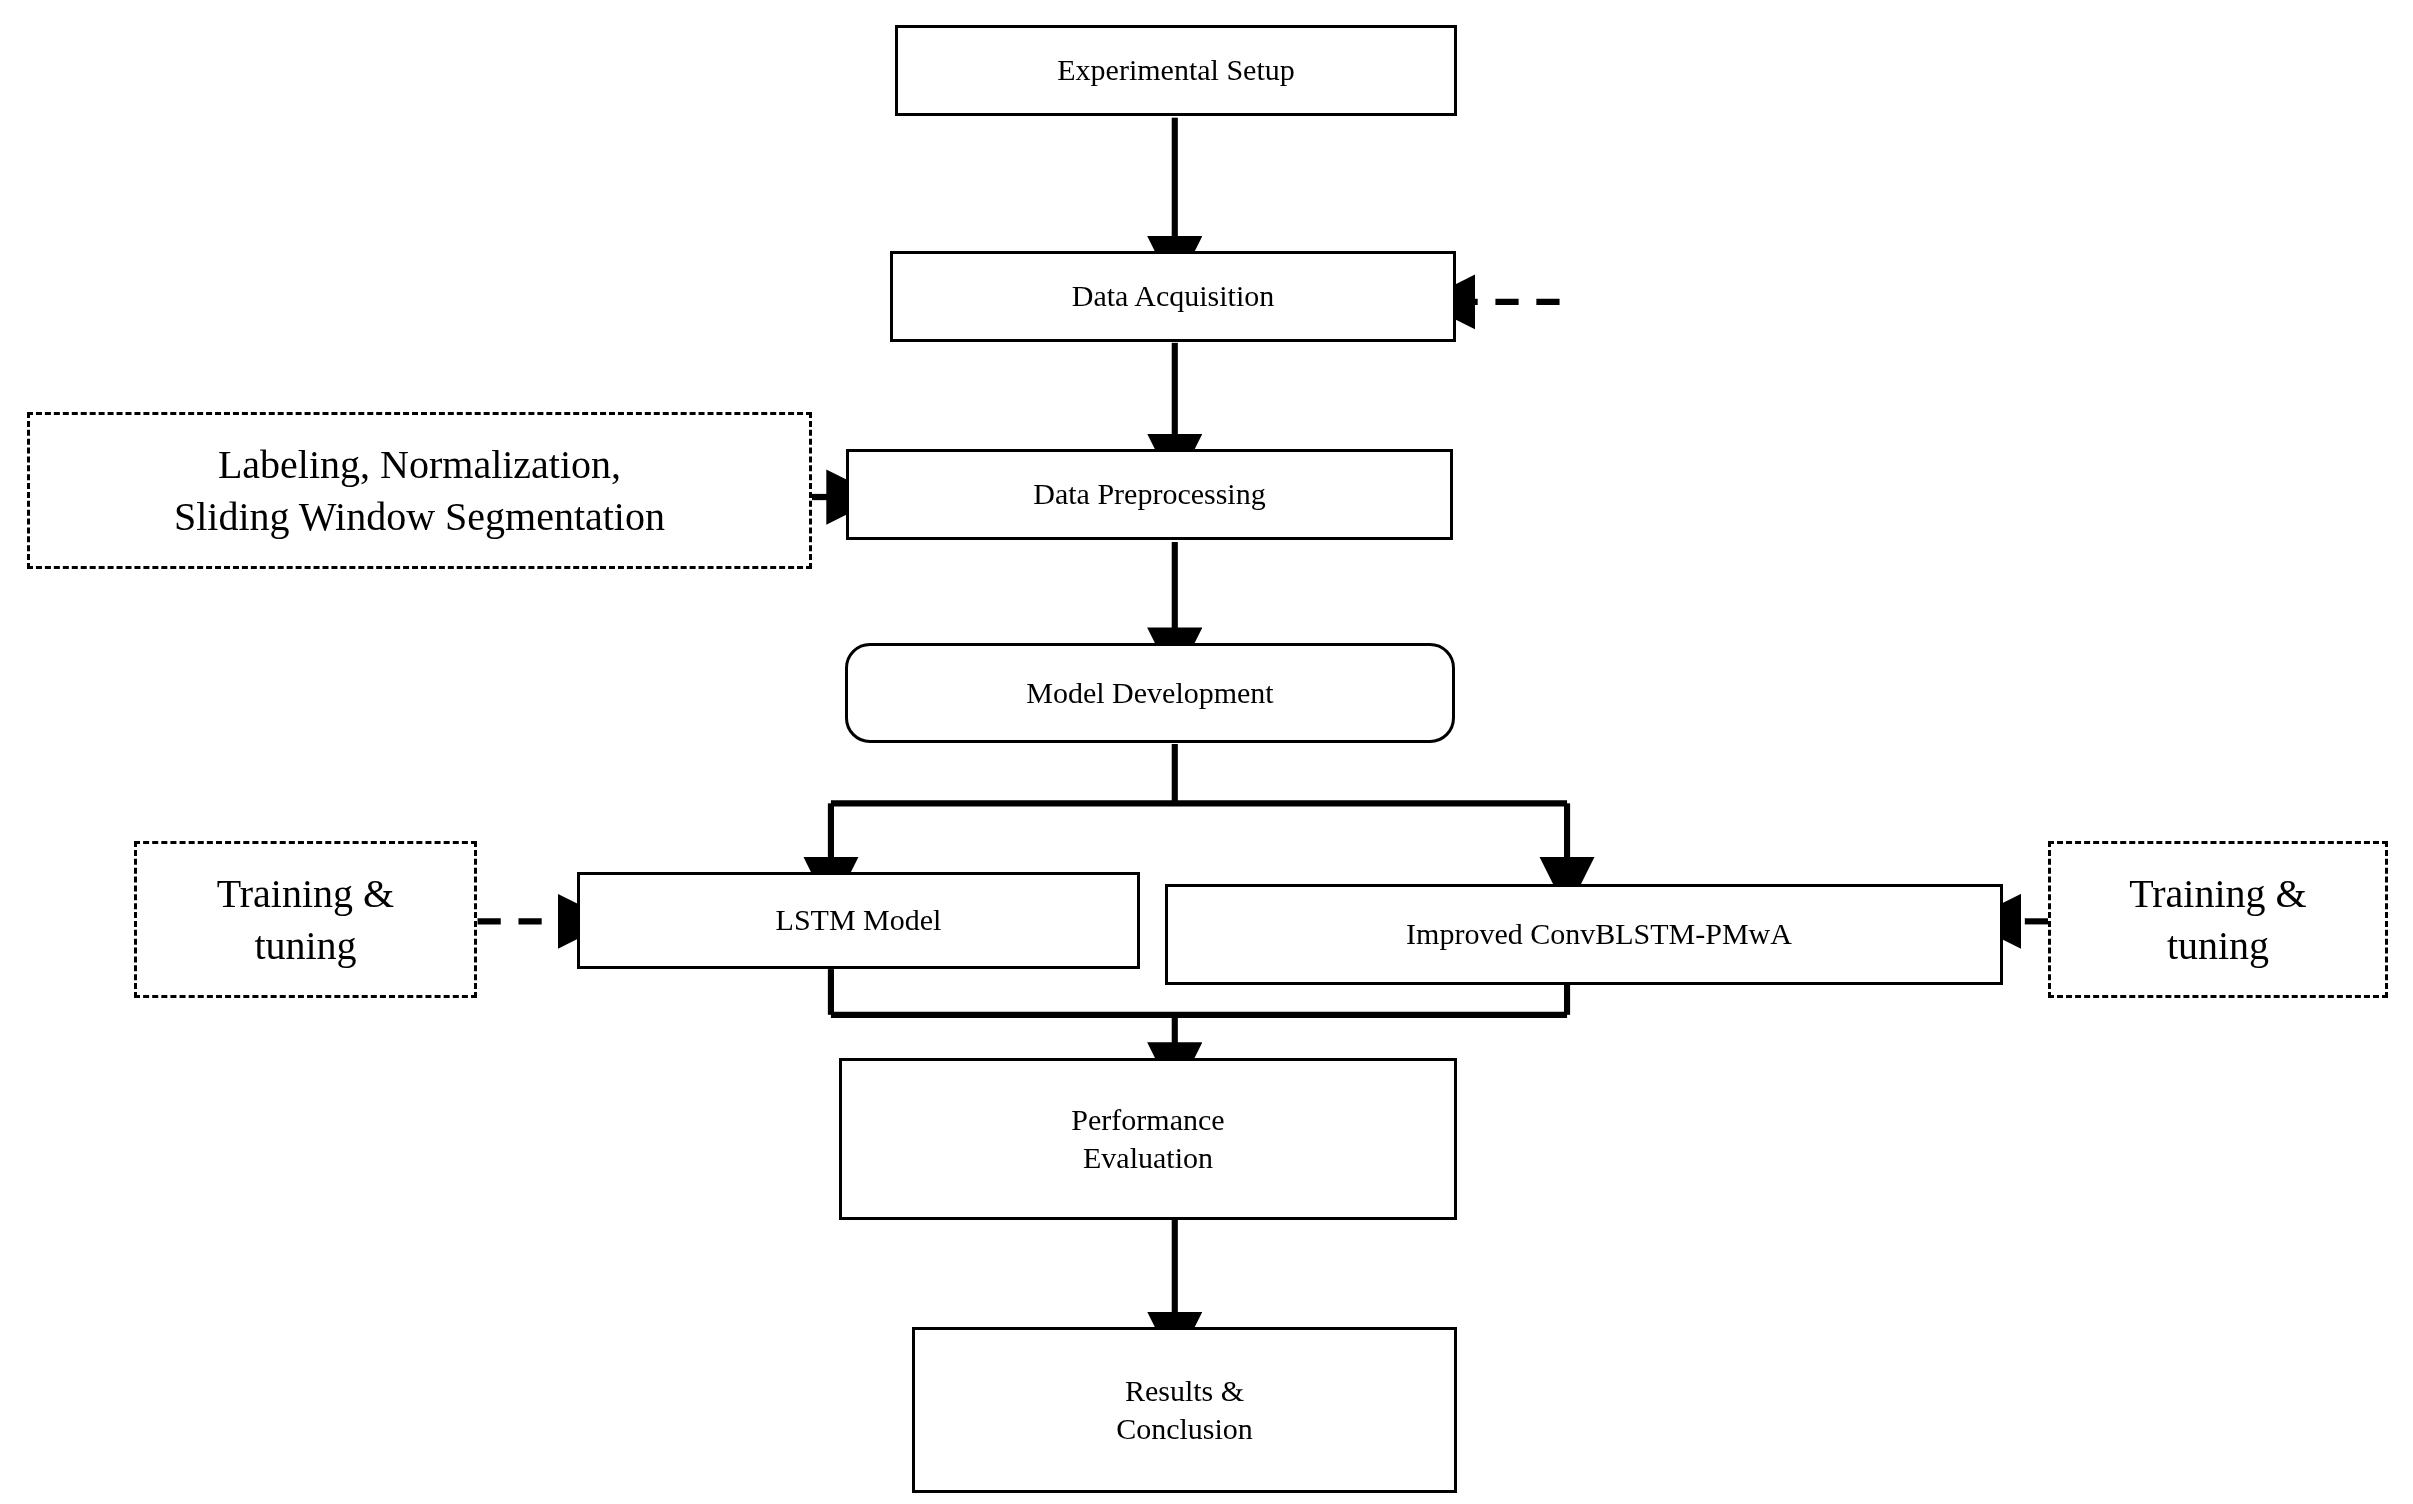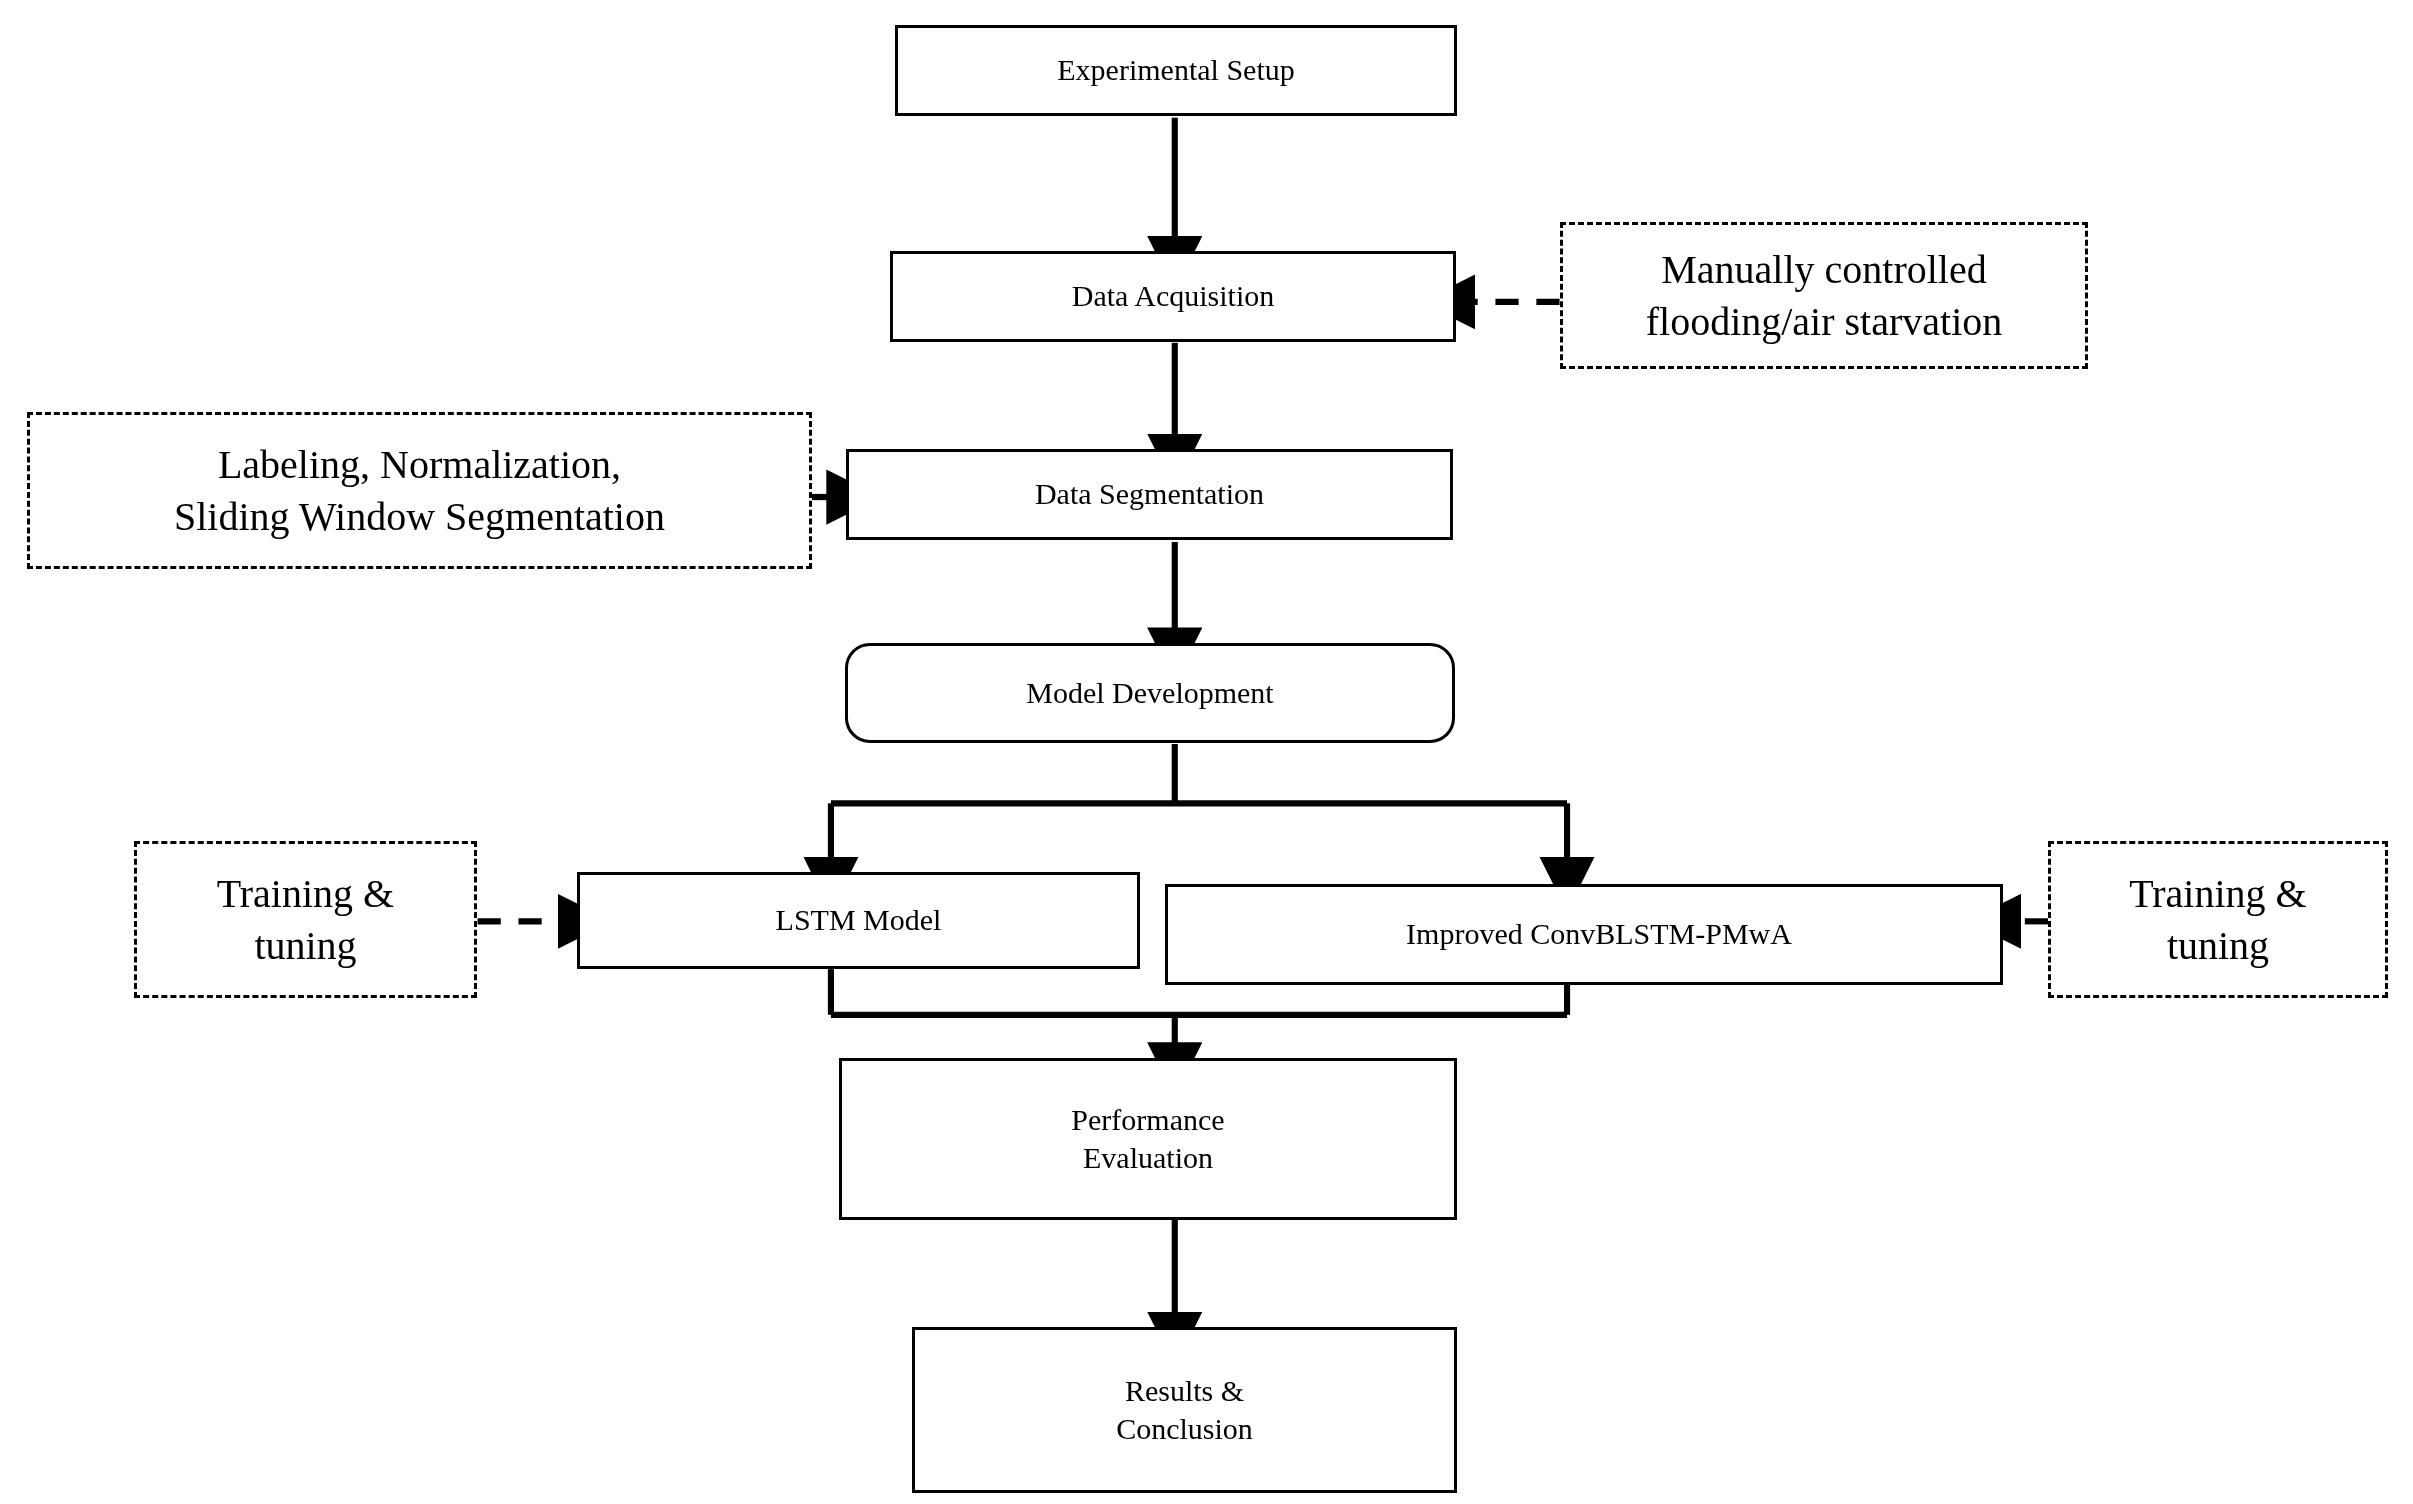--- a/index.html
+++ b/index.html
@@ -60,21 +60,21 @@
 
   <div class="node" style="left:895px;top:25px;width:562px;height:91px;">
     <span>Experimental Setup</span>
   </div>
 
   <div class="node" style="left:890px;top:251px;width:566px;height:91px;">
     <span>Data Acquisition</span>
   </div>
 
   <div class="node" style="left:846px;top:449px;width:607px;height:91px;">
-    <span>Data Segmentation</span>
+    <span>Data Preprocessing</span>
   </div>
 
   <div class="node" style="left:845px;top:643px;width:610px;height:100px;border-radius:25px;">
     <span>Model Development</span>
   </div>
 
   <div class="node" style="left:577px;top:872px;width:563px;height:97px;">
     <span>LSTM Model</span>
   </div>
 
@@ -85,24 +85,20 @@
   <div class="node two-line" style="left:839px;top:1058px;width:618px;height:162px;flex-direction:column;">
     <span>Performance</span>
     <span>Evaluation</span>
   </div>
 
   <div class="node two-line" style="left:912px;top:1327px;width:545px;height:166px;flex-direction:column;">
     <span>Results &amp;</span>
     <span>Conclusion</span>
   </div>
 
-  <div class="note" style="left:1560px;top:222px;width:528px;height:147px;flex-direction:column;">
-    <span>Manually controlled</span>
-    <span>flooding/air starvation</span>
-  </div>
 
   <div class="note" style="left:27px;top:412px;width:785px;height:157px;flex-direction:column;">
     <span>Labeling, Normalization,</span>
     <span>Sliding Window Segmentation</span>
   </div>
 
   <div class="note" style="left:134px;top:841px;width:343px;height:157px;flex-direction:column;">
     <span>Training &amp;</span>
     <span>tuning</span>
   </div>

